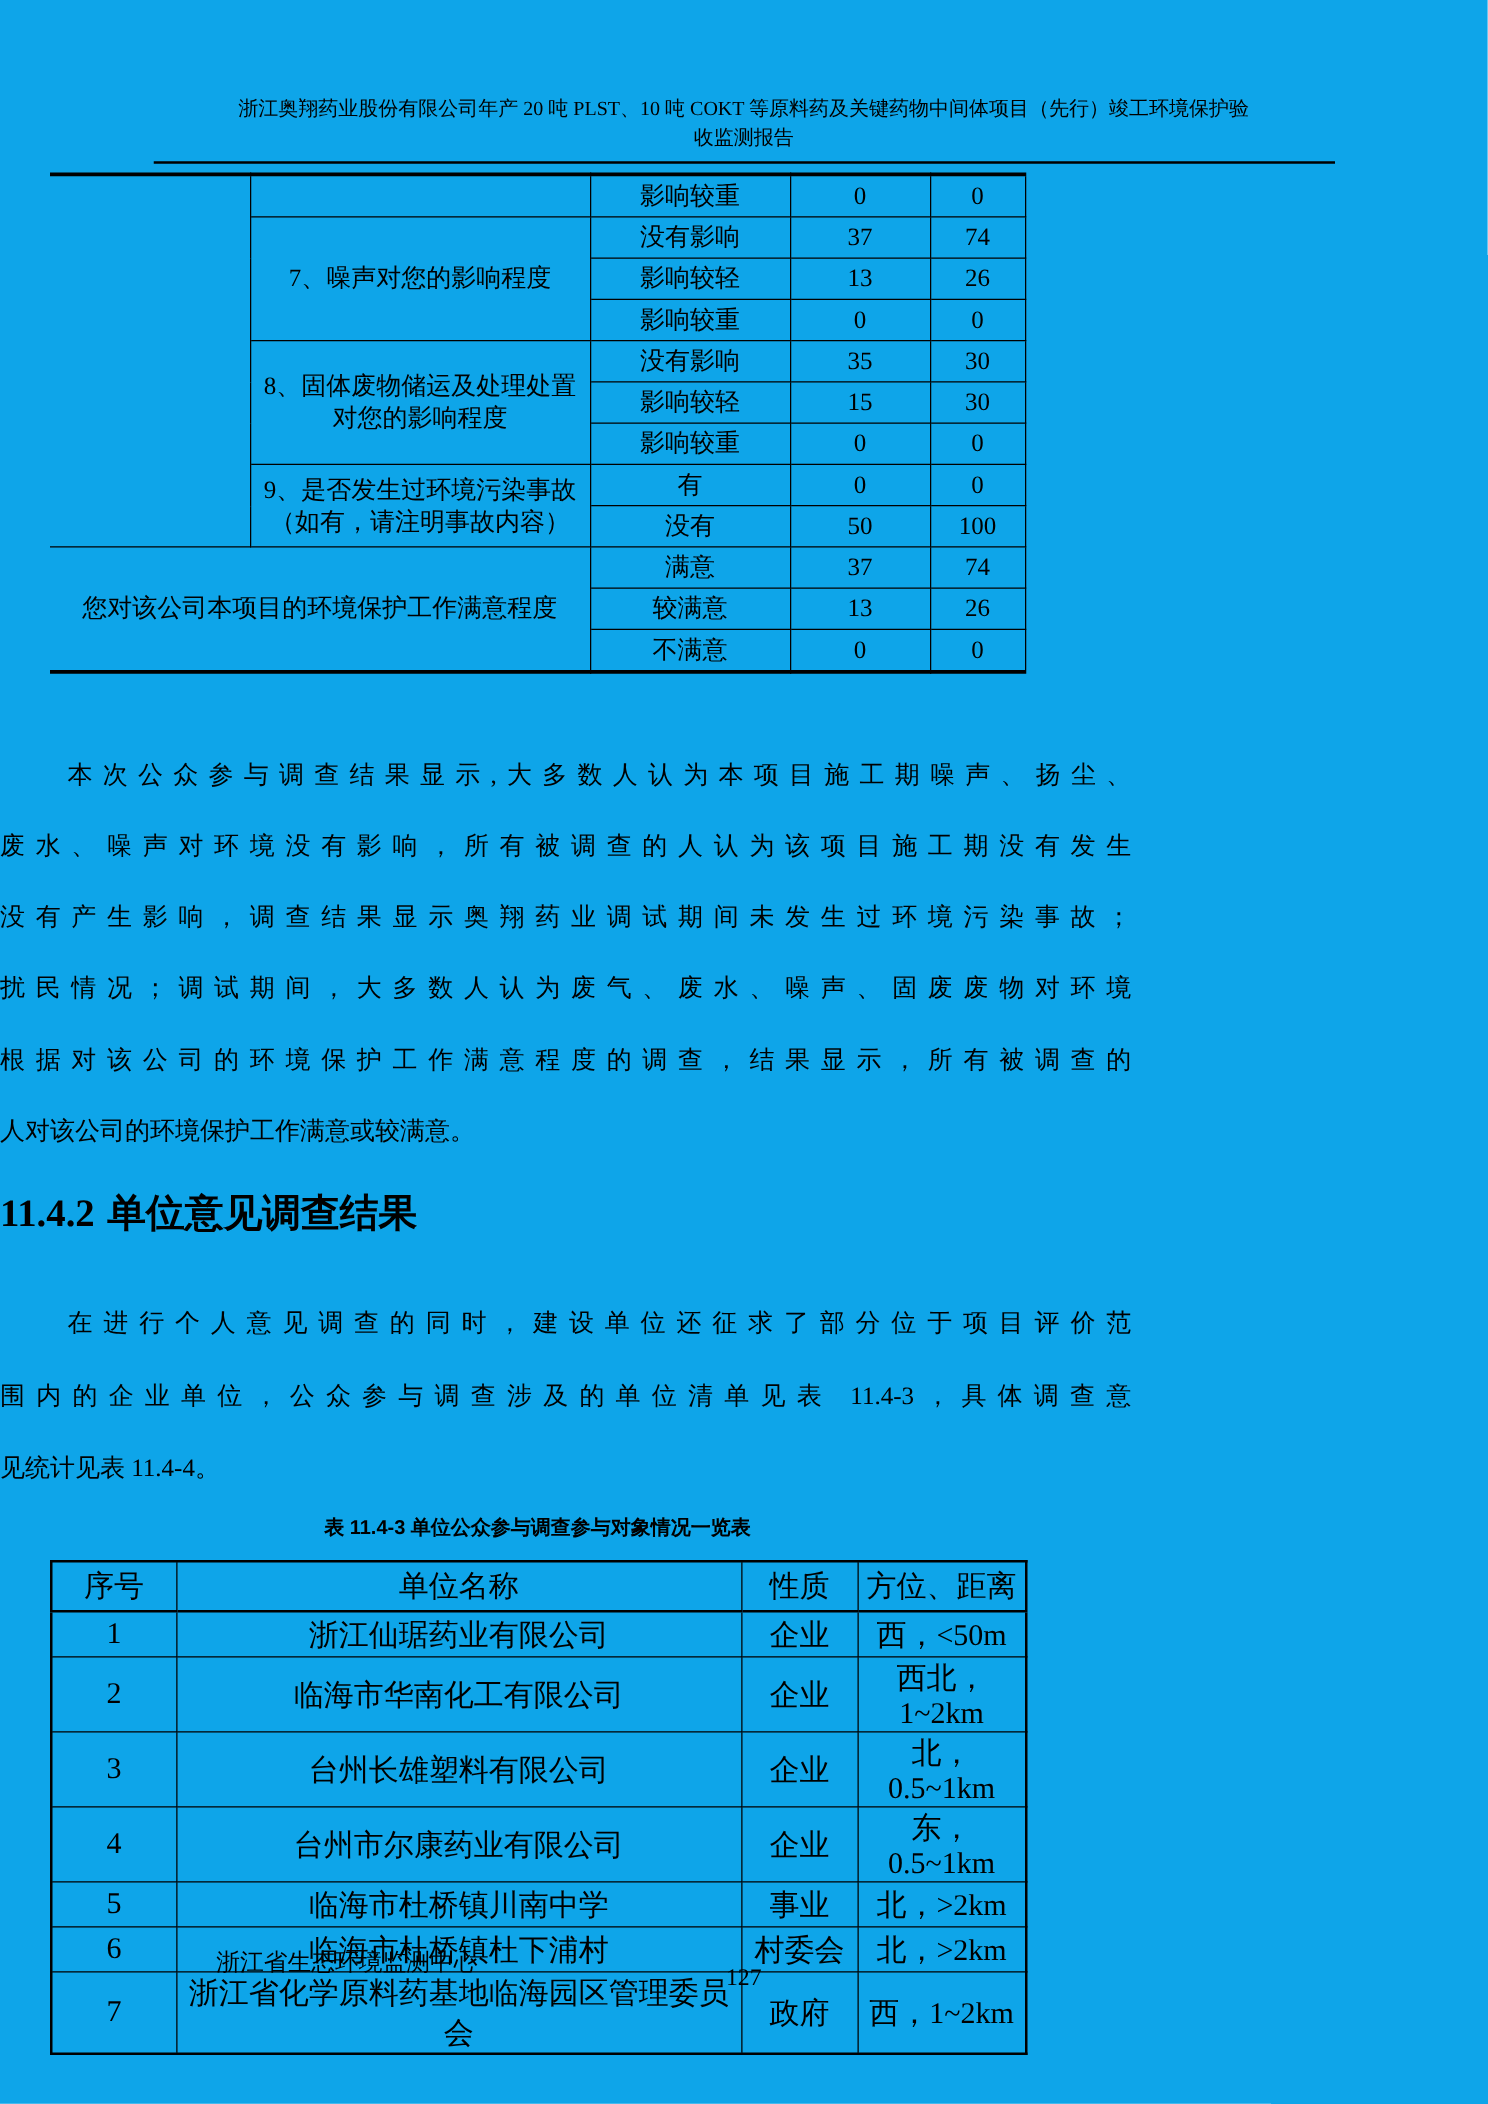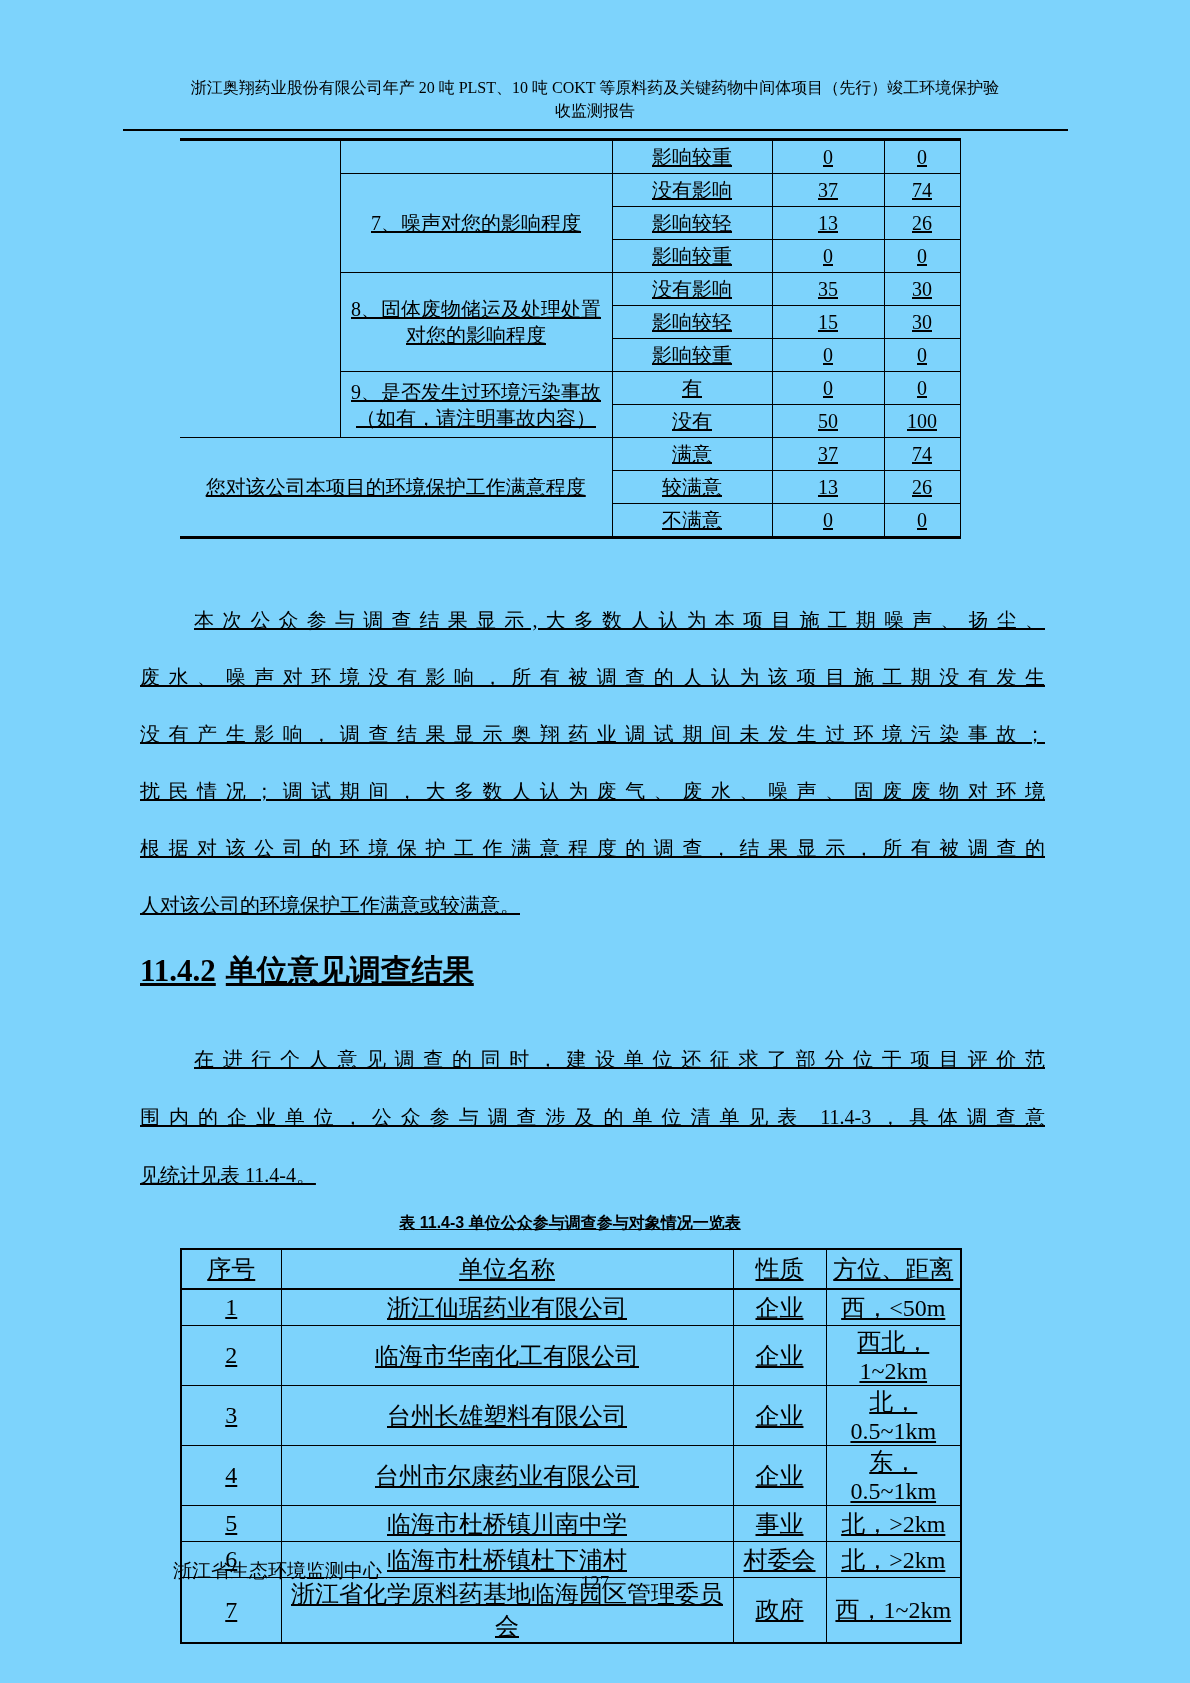--- a/index.html
+++ b/index.html
@@ -2,31 +2,31 @@
 <html><head>
 <meta charset="utf-8">
 <style>
   html,body{margin:0;padding:0;background:#ffffff;}
   body{
     width:1190px;height:1683px;position:relative;overflow:hidden;
     font-family:"Liberation Serif","DejaVu Serif",serif;
     color:#000;
     -webkit-font-smoothing:antialiased;
   }
-  .page{position:relative;width:1190px;height:1683px;background:#7dd3fc;}
+  .page{position:relative;width:1190px;height:1683px;background:#0ea5e9;}
 
   
   .doc-header{
     width:945px;margin:0 auto;padding-top:76px;padding-bottom:7px;
     text-align:center;font-size:16px;line-height:23px;
     border-bottom:2px solid #000;
   }
 
   
-  .content{margin-left:140px;width:905px;text-decoration:underline;}
+  .content{width:905px;}
 
   
   table.survey{
     border-collapse:collapse;table-layout:fixed;
     width:780px;margin-left:40px;margin-top:7px;
     font-size:20px;
     border-top:3px solid #000;border-bottom:3px solid #000;
   }
   table.survey td{
     border:1px solid #000;height:32px;text-align:center;

